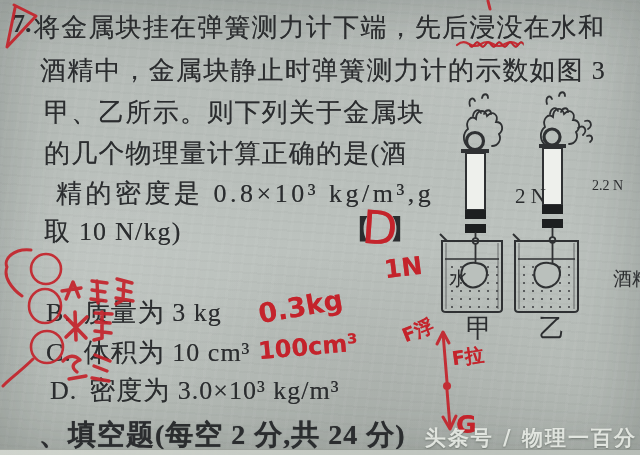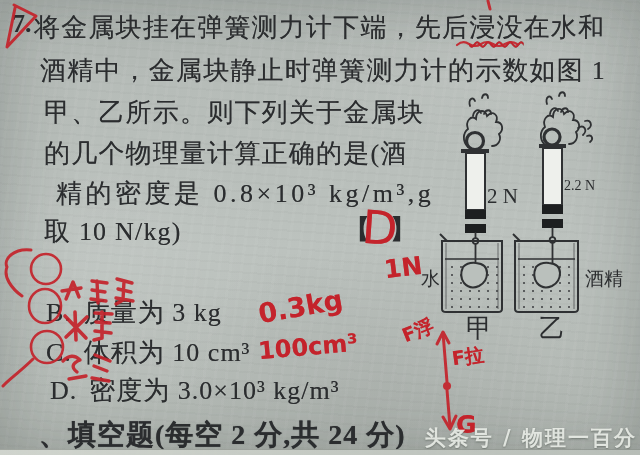--- a/index.html
+++ b/index.html
@@ -17,21 +17,21 @@
     color:#2b2d2f;
   }
   .abs{position:absolute; white-space:nowrap;}
   .tl{font-size:26px; letter-spacing:1.2px; text-shadow:0 0 .6px rgba(40,42,44,.55);}
   .qnum{font-size:26px; font-weight:bold;}
   .spread{letter-spacing:3.5px;margin-left:12px;}
   .u-wavy{text-decoration:underline wavy #c4232b 2px; text-underline-offset:5px;}
   .bracket{font-size:26px; font-weight:bold;}
   .opt{font-size:26px; letter-spacing:1px; text-shadow:0 0 .6px rgba(40,42,44,.55);}
   .opt .lab{margin-right:12px;}
-  .fig-label{font-size:19px;}
+  .fig-label{font-size:19px;margin-left:28px;}
   .fig-big{font-size:26px; letter-spacing:2px;}
   .caption{font-size:25px; letter-spacing:4px;}
   .footer-line{font-size:28px; font-weight:bold; letter-spacing:1px; text-shadow:0 0 .7px rgba(30,32,34,.7);margin-left:35px;}
   .red{color:#c4232b; font-family:"DejaVu Sans",sans-serif; font-weight:700;
        text-shadow:0 0 .5px rgba(196,35,43,.6);}
   .ans-d{font-size:46px; font-weight:400; transform:rotate(4deg); font-family:"DejaVu Sans",sans-serif;}
   .hand-sm{font-size:19px;}
   .watermark{font-size:21px; letter-spacing:2px; color:rgba(238,241,236,.88);
      font-family:"DejaVu Sans",sans-serif; font-weight:700;
      text-shadow:0 1px 2px rgba(70,76,70,.55);}
@@ -40,21 +40,21 @@
      border-top:1px solid rgba(60,65,60,.35);}
   svg{position:absolute; overflow:visible;}
 </style>
 </head>
 <body>
 
 <div class="paper">
 
   <span class="abs qnum" style="left:12px;top:9px">7.</span>
   <div class="abs tl" style="left:34px;top:10px"><span>将金属块挂在弹簧测力计下端，先后</span><span class="u-wavy">浸没</span><span>在水和</span></div>
-  <div class="abs tl" style="left:40px;top:53px">酒精中，金属块静止时弹簧测力计的示数如图 1</div>
+  <div class="abs tl" style="left:40px;top:53px">酒精中，金属块静止时弹簧测力计的示数如图 3</div>
   <div class="abs tl" style="left:44px;top:95px">甲、乙所示。则下列关于金属块</div>
   <div class="abs tl" style="left:44px;top:136px">的几个物理量计算正确的是(酒</div>
   <div class="abs tl spread" style="left:44px;top:176px">精的密度是 0.8×10³ kg/m³,g</div>
   <div class="abs tl" style="left:44px;top:214px">取 10 N/kg)</div>
   <span class="abs bracket" style="left:344px;top:212px">【</span>
   <span class="abs bracket" style="left:390px;top:212px">】</span>
 
   <div class="abs opt" style="left:46px;top:295px"><span class="lab">B.</span><span>质量为 3 kg</span></div>
   <div class="abs opt" style="left:46px;top:335px"><span class="lab">C.</span><span>体积为 10 cm³</span></div>
   <div class="abs opt" style="left:50px;top:373px"><span class="lab">D.</span><span>密度为 3.0×10³ kg/m³</span></div>

